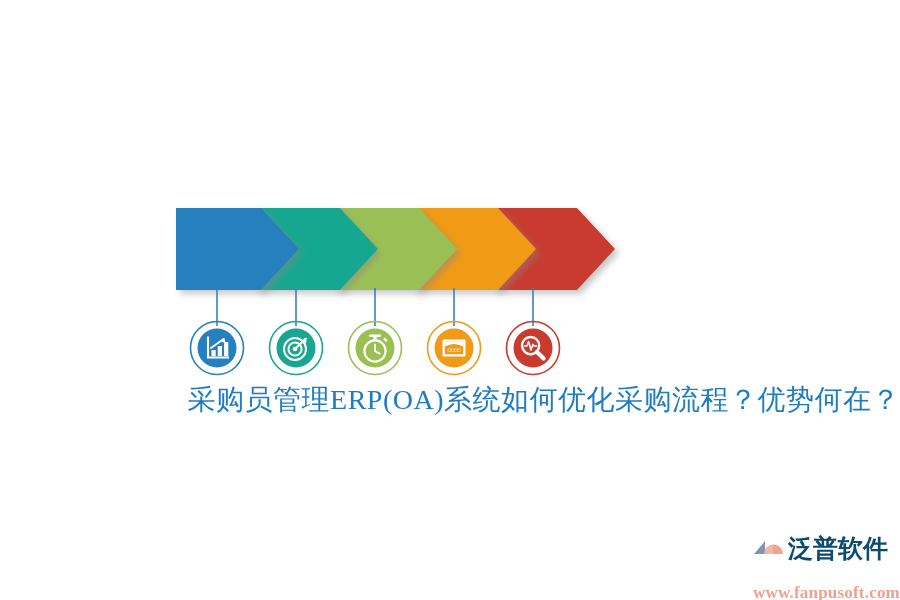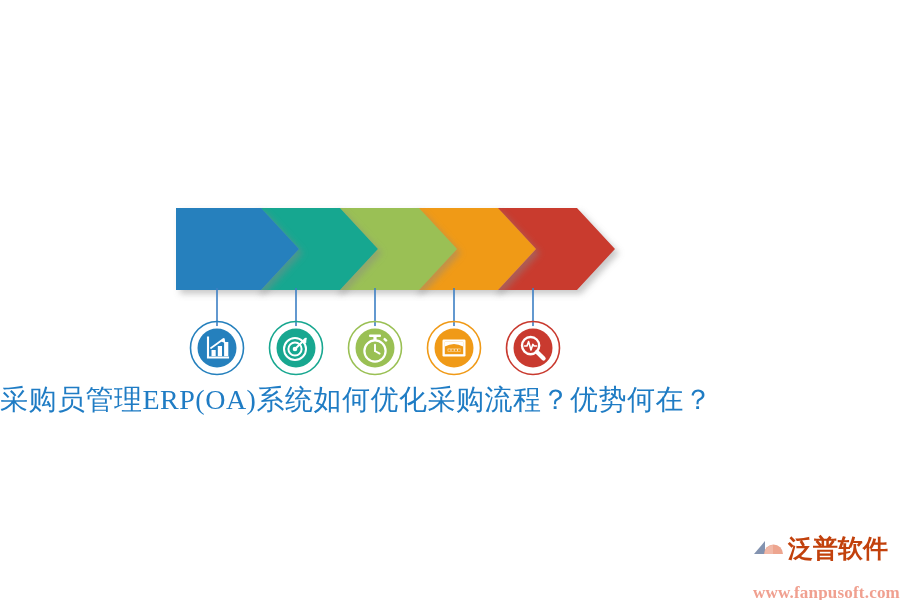--- a/index.html
+++ b/index.html
@@ -71,21 +71,21 @@
     width: 56px;
     height: 56px;
   }
 
   
   .headline {
     position: absolute;
     left: 0;
     top: 380px;
     width: 900px;
-    text-align: left;
+    text-align: right;
     font-family: "Liberation Serif", "DejaVu Serif", serif;
     font-size: 28px;
     line-height: 40px;
     letter-spacing: 0.5px;
     white-space: nowrap;
     color: #1f7cc4;
   }
 
   
   .watermark {
@@ -103,21 +103,21 @@
   .wm-mark {
     width: 34px;
     height: 30px;
     flex: 0 0 34px;
   }
   .wm-mark svg { display: block; width: 34px; height: 30px; }
   .wm-name {
     font-family: "DejaVu Sans", sans-serif;
     font-size: 25px;
     font-weight: bold;
-    color: #c2410c;
+    color: #0c4a6e;
     letter-spacing: 0px;
     line-height: 30px;
     margin-left: 2px;
   }
   .wm-url {
     font-family: "Liberation Serif", serif;
     font-size: 17px;
     font-weight: bold;
     color: #f0a090;
     letter-spacing: 0.2px;

